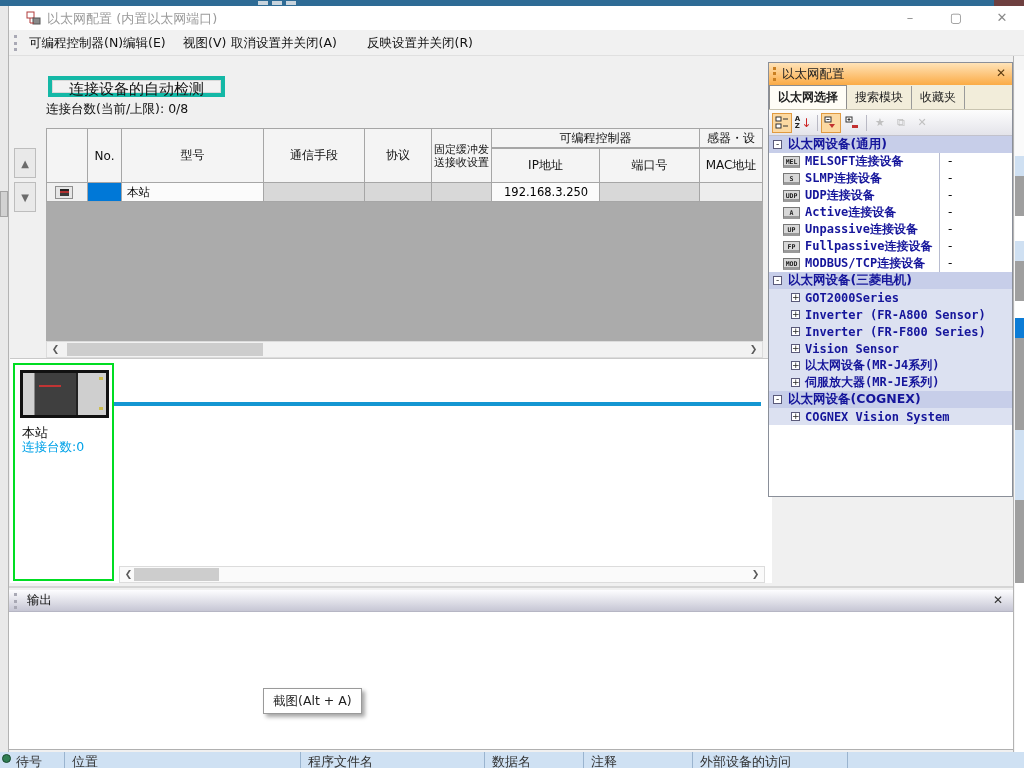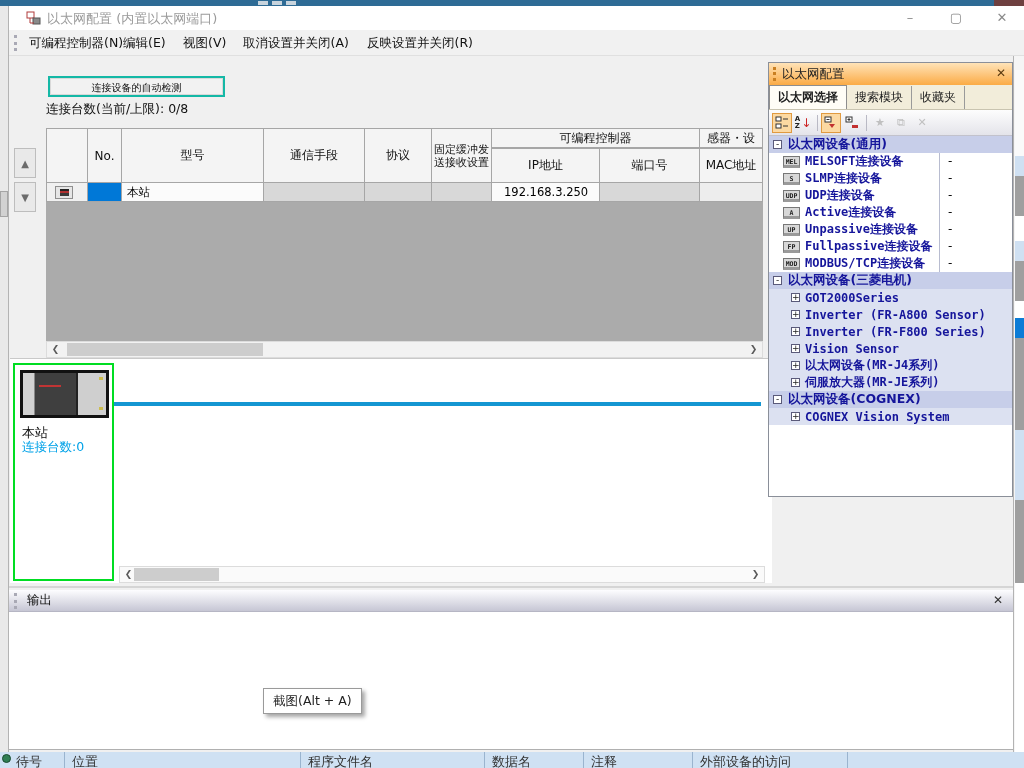--- a/index.html
+++ b/index.html
@@ -20,21 +20,21 @@
   .titlebar{position:absolute;left:9px;top:6px;width:1015px;height:24px;background:#ffffff;}
   .title-text{position:absolute;left:38px;top:4px;font-size:13px;color:#9b9b9b;}
   .cap-btn{position:absolute;top:0;width:34px;height:24px;color:#8a8a8a;font-size:13px;text-align:center;line-height:24px;}
   .menubar{position:absolute;left:9px;top:30px;width:1015px;height:26px;background:#f1f1f1;border-bottom:1px solid #e0e0e0;}
   .grip{position:absolute;left:5px;top:5px;height:16px;border-left:3px dotted #a9a9b5;}
   .menu-item{position:absolute;top:0;height:26px;line-height:26px;font-size:12.5px;color:#111;padding:0 6px;}
 
   
   .content{position:absolute;left:9px;top:56px;width:1004px;height:696px;background:#f0f0f0;}
 
-  .detect-btn{position:absolute;left:39px;top:20px;width:177px;height:21px;background:#f2f2f2;border:2px solid #14b8a6;box-shadow:inset 0 0 0 1px #d9d9d9;font-size:10px;text-align:center;line-height:19px;color:#111;}
+  .detect-btn{position:absolute;left:39px;top:20px;width:177px;height:21px;background:#f2f2f2;border:4px solid #14b8a6;box-shadow:inset 0 0 0 1px #d9d9d9;font-size:15px;text-align:center;line-height:19px;color:#111;}
   .count-label{position:absolute;left:37px;top:45px;font-size:12.5px;color:#111;}
 
   .vbtn{position:absolute;left:5px;width:22px;height:30px;background:#e9e9e9;border:1px solid #bdbdbd;color:#6b6b6b;font-size:10px;text-align:center;line-height:30px;}
 
   
   .grid{position:absolute;left:37px;top:72px;width:717px;height:193px;}
   .cell{position:absolute;border-right:1px solid #a6a6a6;border-bottom:1px solid #a6a6a6;background:#f2f2f2;font-size:12px;color:#111;display:flex;align-items:center;justify-content:center;text-align:center;overflow:hidden;}
   .cell.hdr{background:#f4f4f4;border-top:1px solid #a6a6a6;}
   .cell.first{border-left:1px solid #a6a6a6;}
   .cell.small{font-size:11px;line-height:13px;}
@@ -147,21 +147,21 @@
     <span class="cap-btn" style="left:884px">–</span>
     <span class="cap-btn" style="left:930px">▢</span>
     <span class="cap-btn" style="left:976px">✕</span>
   </div>
 
   <div class="menubar">
     <span class="grip"></span>
     <span class="menu-item" style="left:14px">可编程控制器(N)</span>
     <span class="menu-item" style="left:108px">编辑(E)</span>
     <span class="menu-item" style="left:168px">视图(V)</span>
-    <span class="menu-item" style="left:228px">取消设置并关闭(A)</span>
+    <span class="menu-item" style="left:216px">取消设置并关闭(A)</span>
     <span class="menu-item" style="left:352px">反映设置并关闭(R)</span>
   </div>
 
   <div class="content">
 
     <div class="detect-btn">连接设备的自动检测</div>
     <div class="count-label">连接台数(当前/上限):  0/8</div>
 
     <div class="vbtn" style="top:92px"><span>▲</span></div>
     <div class="vbtn" style="top:126px"><span>▼</span></div>

